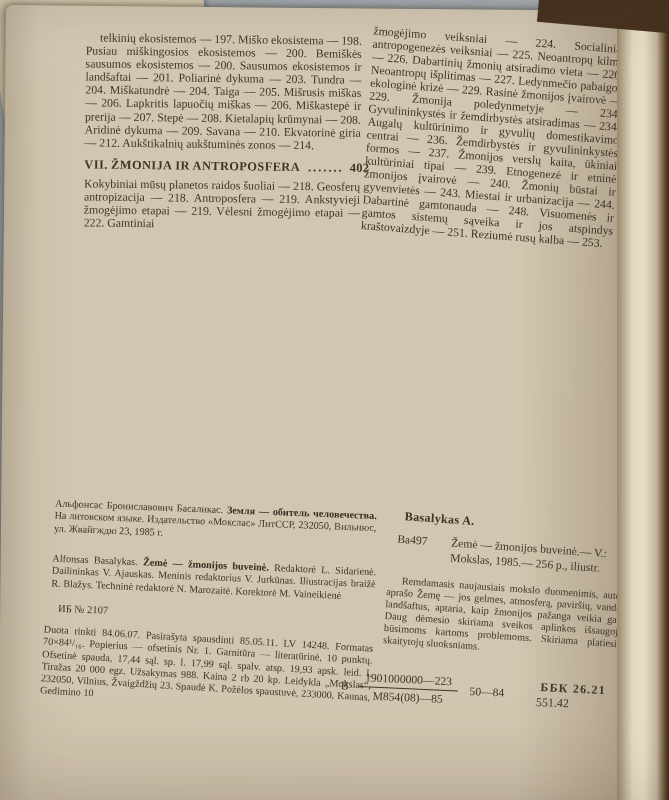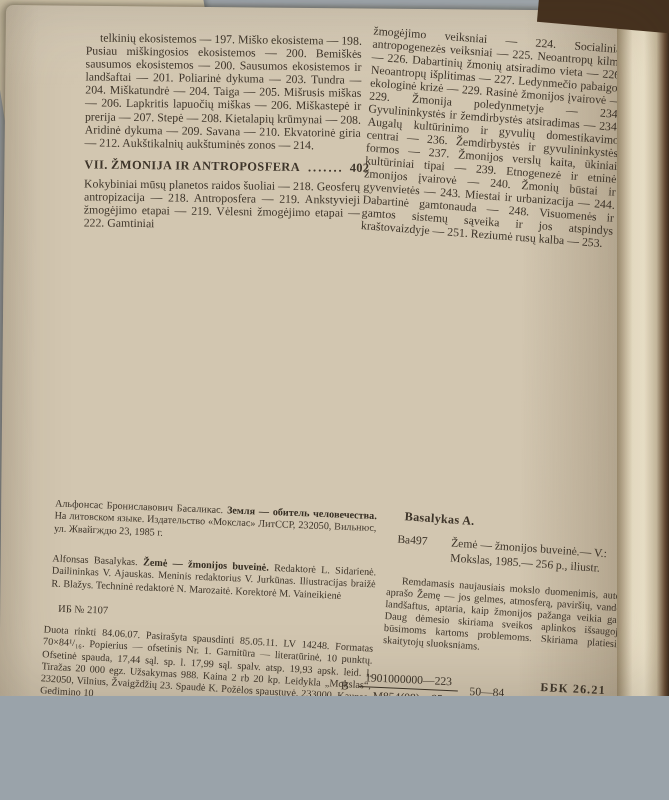--- a/index.html
+++ b/index.html
@@ -1,18 +1,18 @@
 <!DOCTYPE html>
 <html><head>
 <meta charset="utf-8">
 <style>
   html,body{margin:0;padding:0;background:#9aa3aa;}
   body{width:669px;height:800px;overflow:hidden;position:relative;
        font-family:"Liberation Serif","DejaVu Serif",serif;}
-  .photo{position:absolute;inset:0;width:669px;height:696px;overflow:hidden;background:#a9b2b9;}
+  .photo{position:absolute;inset:0;width:669px;height:800px;overflow:hidden;background:#a9b2b9;}
 
   
   .backdrop-text{position:absolute;left:0px;top:26px;transform:rotate(-57deg);
        font-size:9px;font-style:italic;color:#414b55;}
 
   
   .underpage{position:absolute;left:-18px;top:-24px;width:215px;height:300px;
        background:#e1d6ba;transform:rotate(-9deg);transform-origin:0 0;
        box-shadow:2px 2px 5px rgba(40,40,40,.35);}
 

